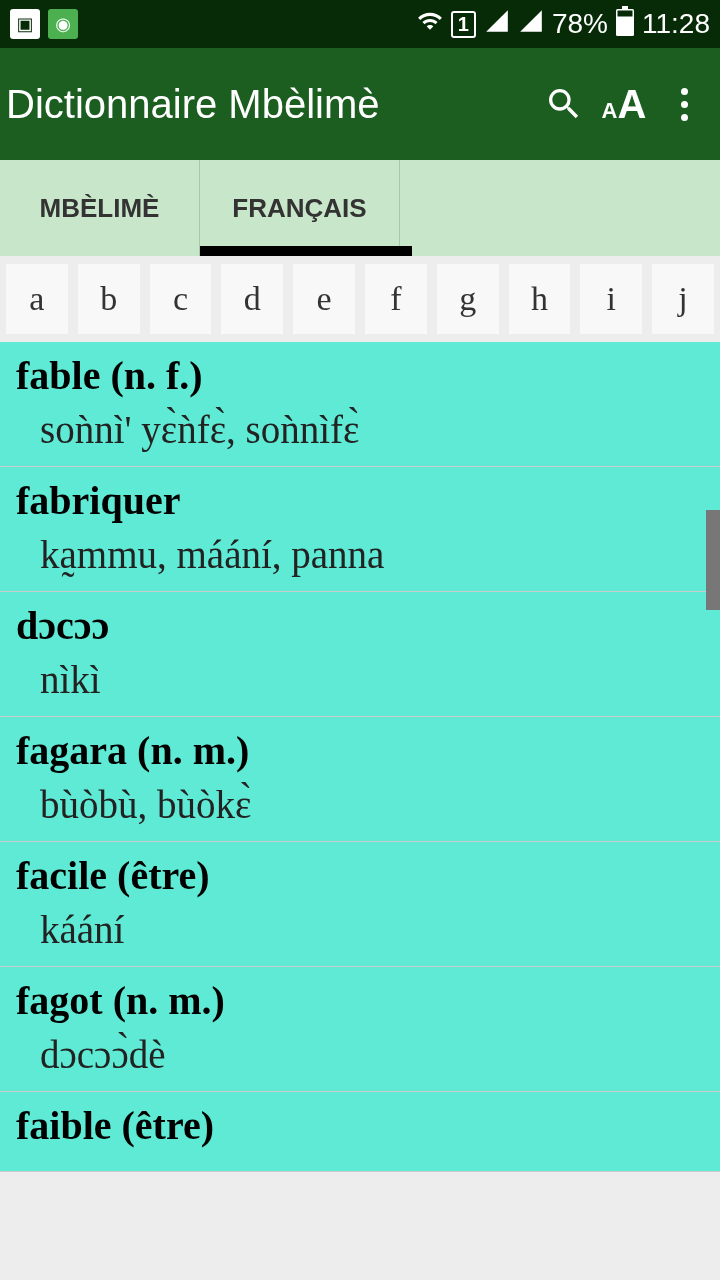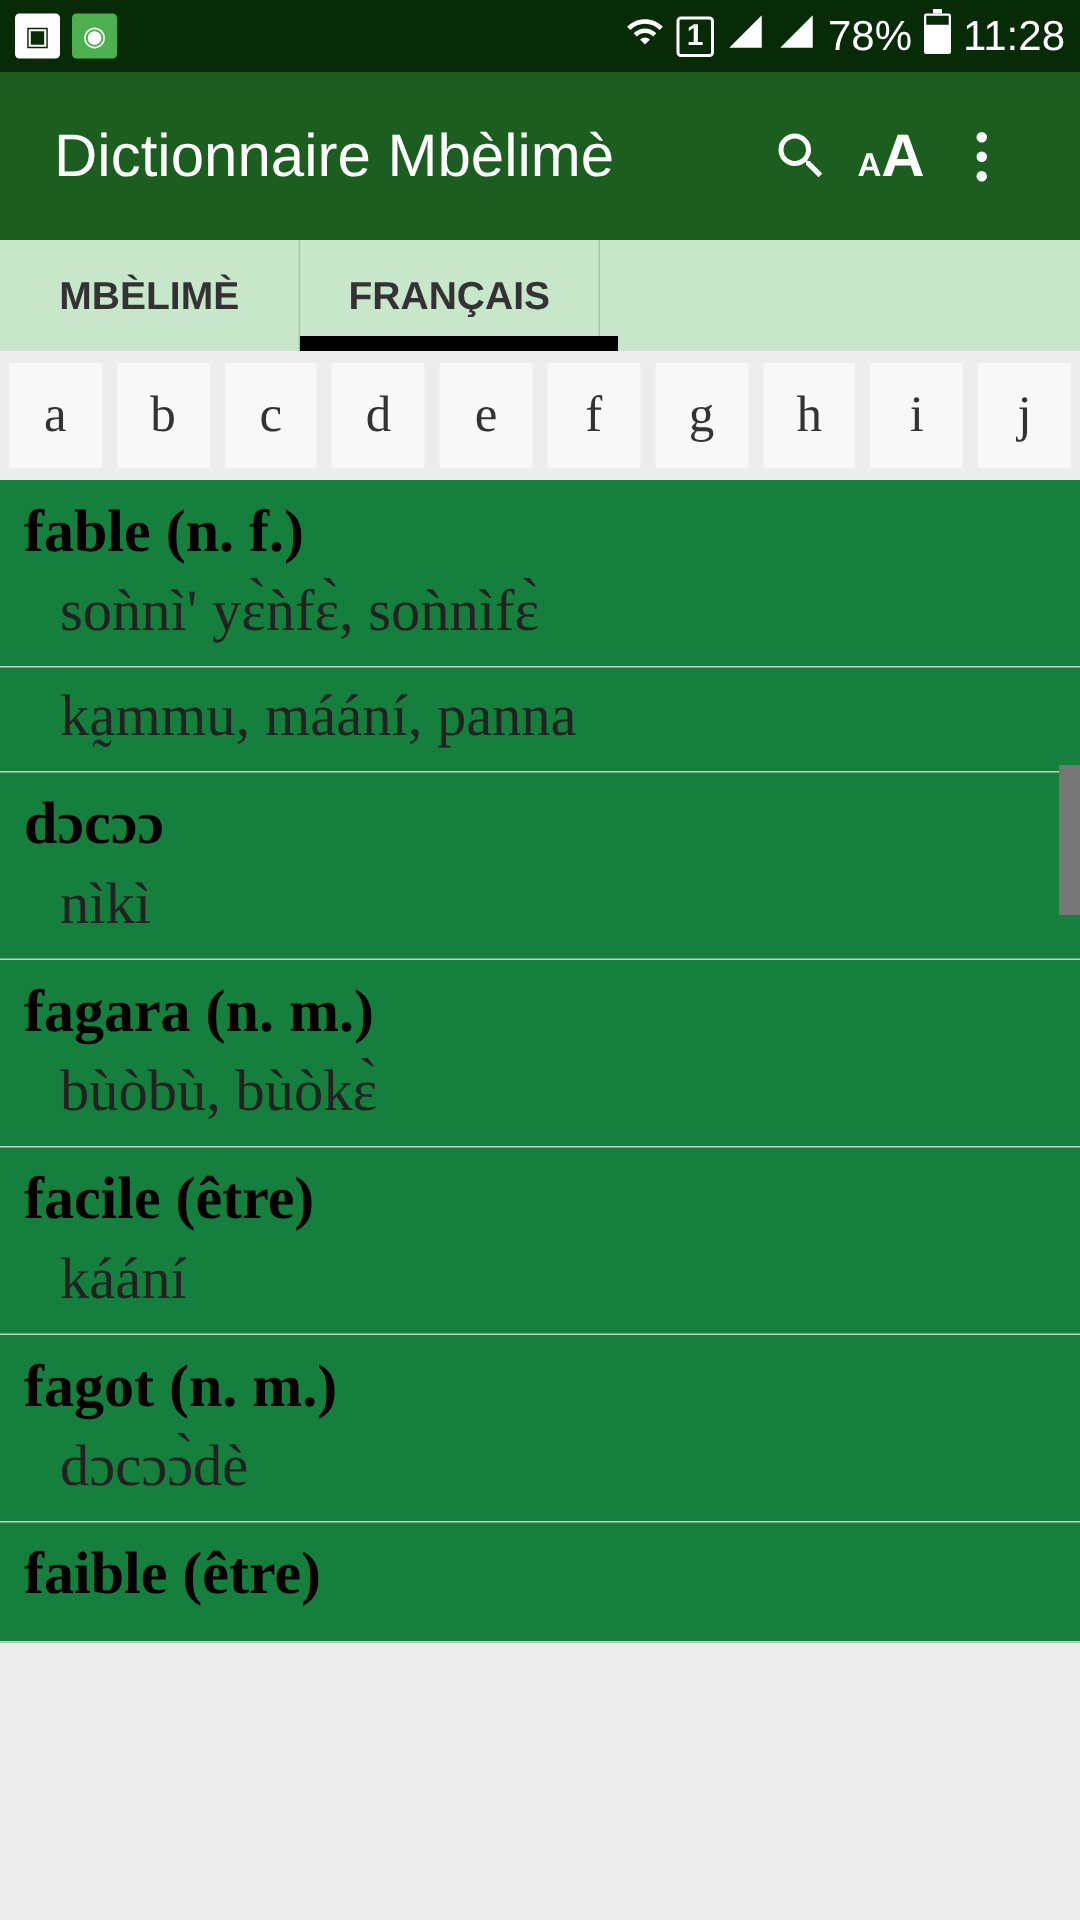--- a/index.html
+++ b/index.html
@@ -28,33 +28,33 @@
     font-size: 18px;
   }
   .green-box { background: #4caf50; color:#fff; }
 
   .app-bar {
     height: 112px;
     background: #1b5e20;
     color: #fff;
     display: flex;
     align-items: center;
-    padding: 0 36px;
+    padding: 0 6px;
   }
   .app-title { font-size: 40px; font-family: sans-serif; font-weight: 500; flex: 1; }
   .app-action { width: 60px; display:flex; align-items:center; justify-content:center; }
   .app-action svg { width: 40px; height: 40px; fill: #fff; }
   .font-size-icon { font-family: sans-serif; font-weight: bold; display:flex; align-items:baseline; }
   .font-size-icon .small-a { font-size: 22px; }
   .font-size-icon .big-a { font-size: 40px; }
   .dots { display:flex; flex-direction:column; gap:6px; align-items:center; }
   .dots span { width:7px; height:7px; background:#fff; border-radius:50%; }
 
   .tabs {
-    height: 74px;
+    height: 96px;
     background: #c8e6c9;
     display: flex;
     position: relative;
   }
   .tab {
     width: 200px;
     display: flex;
     align-items: center;
     justify-content: center;
     font-family: sans-serif;
@@ -86,21 +86,21 @@
     background: #f8f8f8;
     border: none;
     font-family: Georgia, serif;
     font-size: 34px;
     color: #333;
     display:flex;
     align-items:center;
     justify-content:center;
   }
 
-  .entries { background:#15803d; }
+  .entries { background:#5eead4; }
   .entry {
     border-bottom: 1px solid #ccc;
     padding: 10px 16px 14px 16px;
   }
   .entry-head {
     font-size: 40px;
     font-weight: bold;
     color: #000;
     margin-bottom: 8px;
   }
@@ -199,20 +199,21 @@
   <button class="alpha-btn">i</button>
   <button class="alpha-btn">j</button>
 </div>
 
 <div class="entries">
   <div class="entry">
     <div class="entry-head">fable (n. f.)</div>
     <div class="entry-def">soǹnì' yɛ̀ǹfɛ̀, soǹnìfɛ̀</div>
   </div>
   <div class="entry">
+    <div class="entry-head">fabriquer</div>
     <div class="entry-def">ka̰mmu, máání, panna</div>
   </div>
   <div class="entry">
     <div class="entry-head">dɔcɔɔ</div>
     <div class="entry-def">nìkì</div>
   </div>
   <div class="entry">
     <div class="entry-head">fagara (n. m.)</div>
     <div class="entry-def">bùòbù, bùòkɛ̀</div>
   </div>

